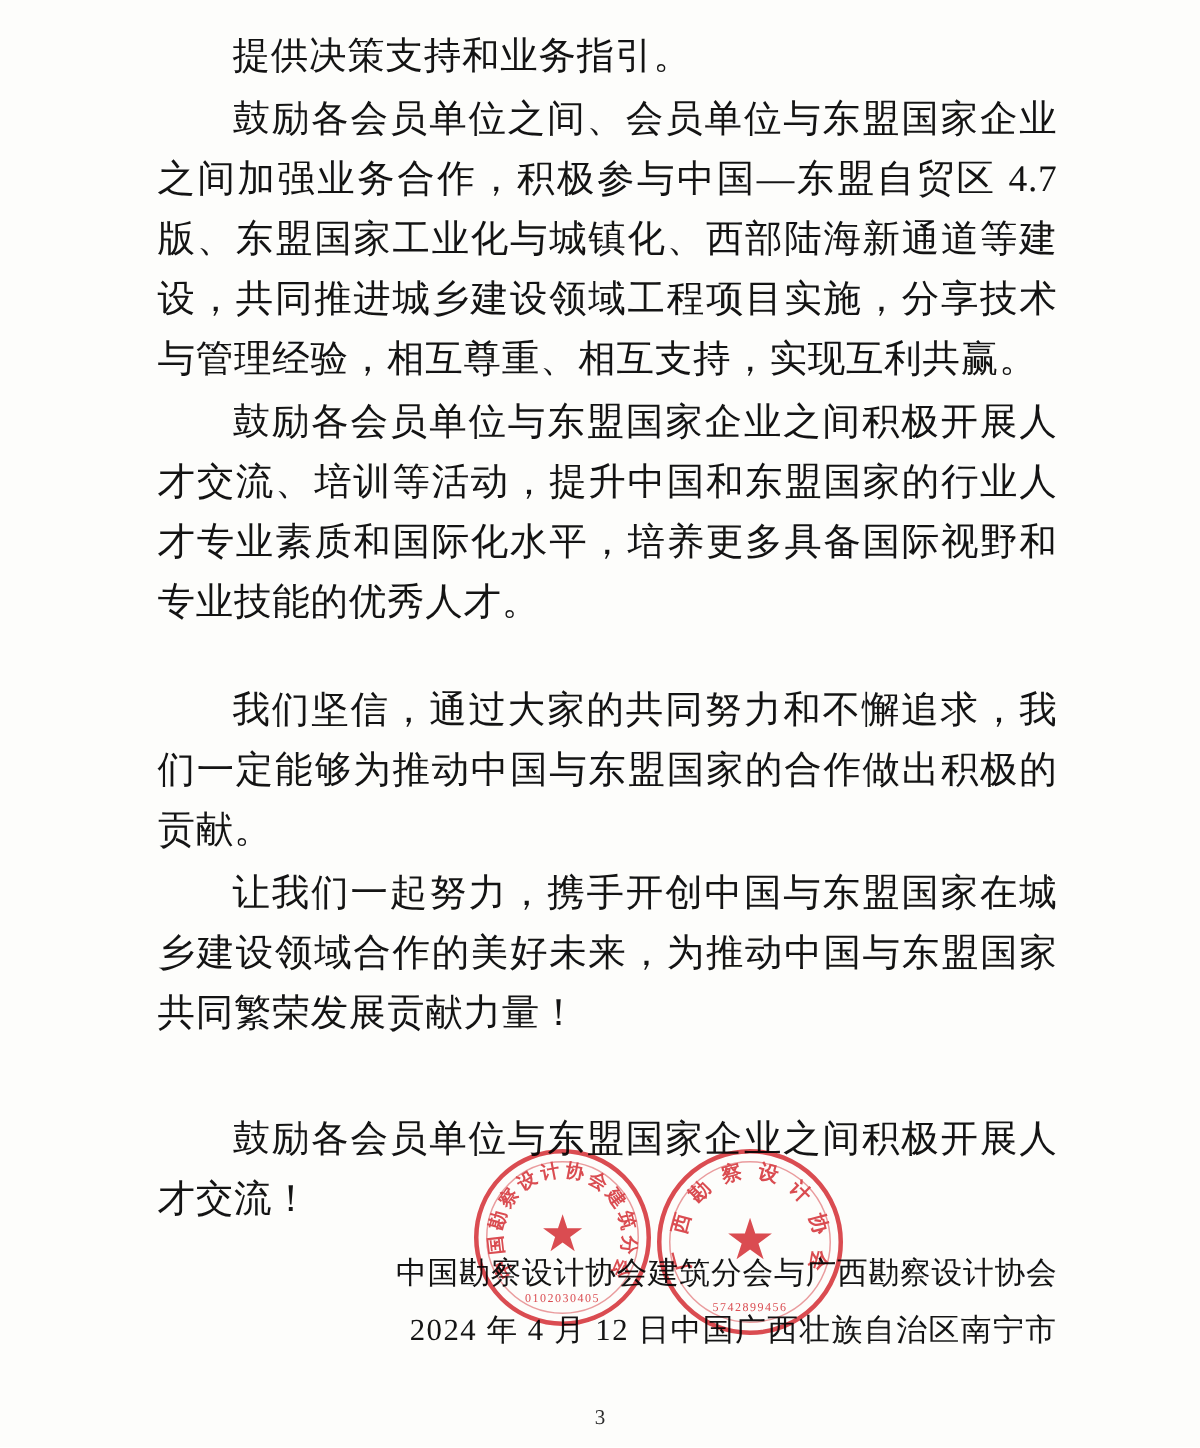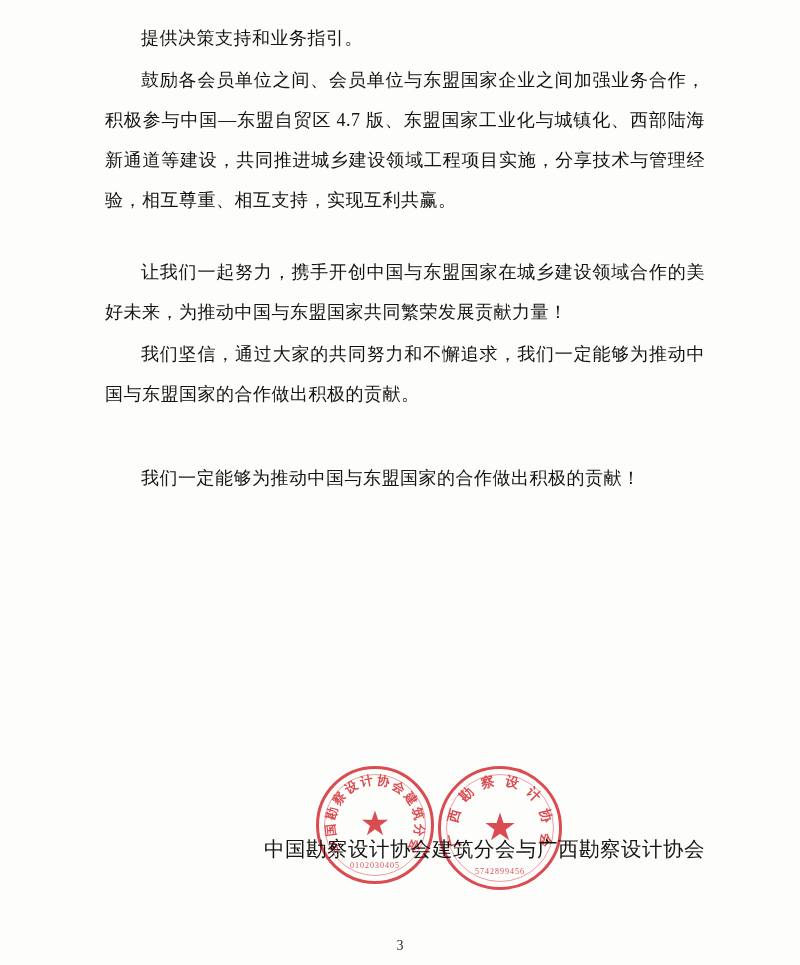--- a/index.html
+++ b/index.html
@@ -20,21 +20,21 @@
     inset: 0;
     background: #fdfdfb;
   }
   .content {
     position: absolute;
     left: 105px;
     top: 18px;
     width: 600px;
   }
   .para {
-    font-size: 18px;
+    font-size: 25px;
     line-height: 40px;
     letter-spacing: 0.5px;
     text-indent: 2em;
     margin: 0 0 2px 0;
     text-align: justify;
     text-justify: inter-ideograph;
     color: #141414;
   }
   .gap-med { height: 30px; }
   .gap-large { height: 42px; }
@@ -135,29 +135,31 @@
   }
 </style>
 </head>
 <body>
 
 <div class="page">
 
   <div class="content">
     <p class="para">提供决策支持和业务指引。</p>
     <p class="para">鼓励各会员单位之间、会员单位与东盟国家企业之间加强业务合作，积极参与中国—东盟自贸区 4.7 版、东盟国家工业化与城镇化、西部陆海新通道等建设，共同推进城乡建设领域工程项目实施，分享技术与管理经验，相互尊重、相互支持，实现互利共赢。</p>
+    <p class="para">鼓励各会员单位与东盟国家企业之间积极开展人才交流、培训等活动，提升中国和东盟国家的行业人才专业素质和国际化水平，培养更多具备国际视野和专业技能的优秀人才。</p>
     <div class="gap-med"></div>
+    <p class="para">我们坚信，通过大家的共同努力和不懈追求，我们一定能够为推动中国与东盟国家的合作做出积极的贡献。</p>
     <p class="para">让我们一起努力，携手开创中国与东盟国家在城乡建设领域合作的美好未来，为推动中国与东盟国家共同繁荣发展贡献力量！</p>
-    <p class="para">我们坚信，通过大家的共同努力和不懈追求，我们一定能够为推动中国与东盟国家的合作做出积极的贡献。</p>
     <div class="gap-large"></div>
-    <p class="para">我们一定能够为推动中国与东盟国家的合作做出积极的贡献！</p>
+    <p class="para">鼓励各会员单位与东盟国家企业之间积极开展人才交流！</p>
   </div>
 
   <div class="signature-block">
     <div class="sig-line">中国勘察设计协会建筑分会与广西勘察设计协会</div>
+    <div class="sig-line date">2024 年 4 月 12 日中国广西壮族自治区南宁市</div>
   </div>
 
   <div class="seal seal-left">
     <div class="seal-inner-ring"></div>
     <div class="seal-text-ring">
         <span style="font-size: 12.5px; transform: rotate(-118deg) translate(0px, -44px) rotate(0deg) translate(-50%, -50%);">中</span>
         <span style="font-size: 12.5px; transform: rotate(-96.5455deg) translate(0px, -44px) rotate(0deg) translate(-50%, -50%);">国</span>
         <span style="font-size: 12.5px; transform: rotate(-75.0909deg) translate(0px, -44px) rotate(0deg) translate(-50%, -50%);">勘</span>
         <span style="font-size: 12.5px; transform: rotate(-53.6364deg) translate(0px, -44px) rotate(0deg) translate(-50%, -50%);">察</span>
         <span style="font-size: 12.5px; transform: rotate(-32.1818deg) translate(0px, -44px) rotate(0deg) translate(-50%, -50%);">设</span>

